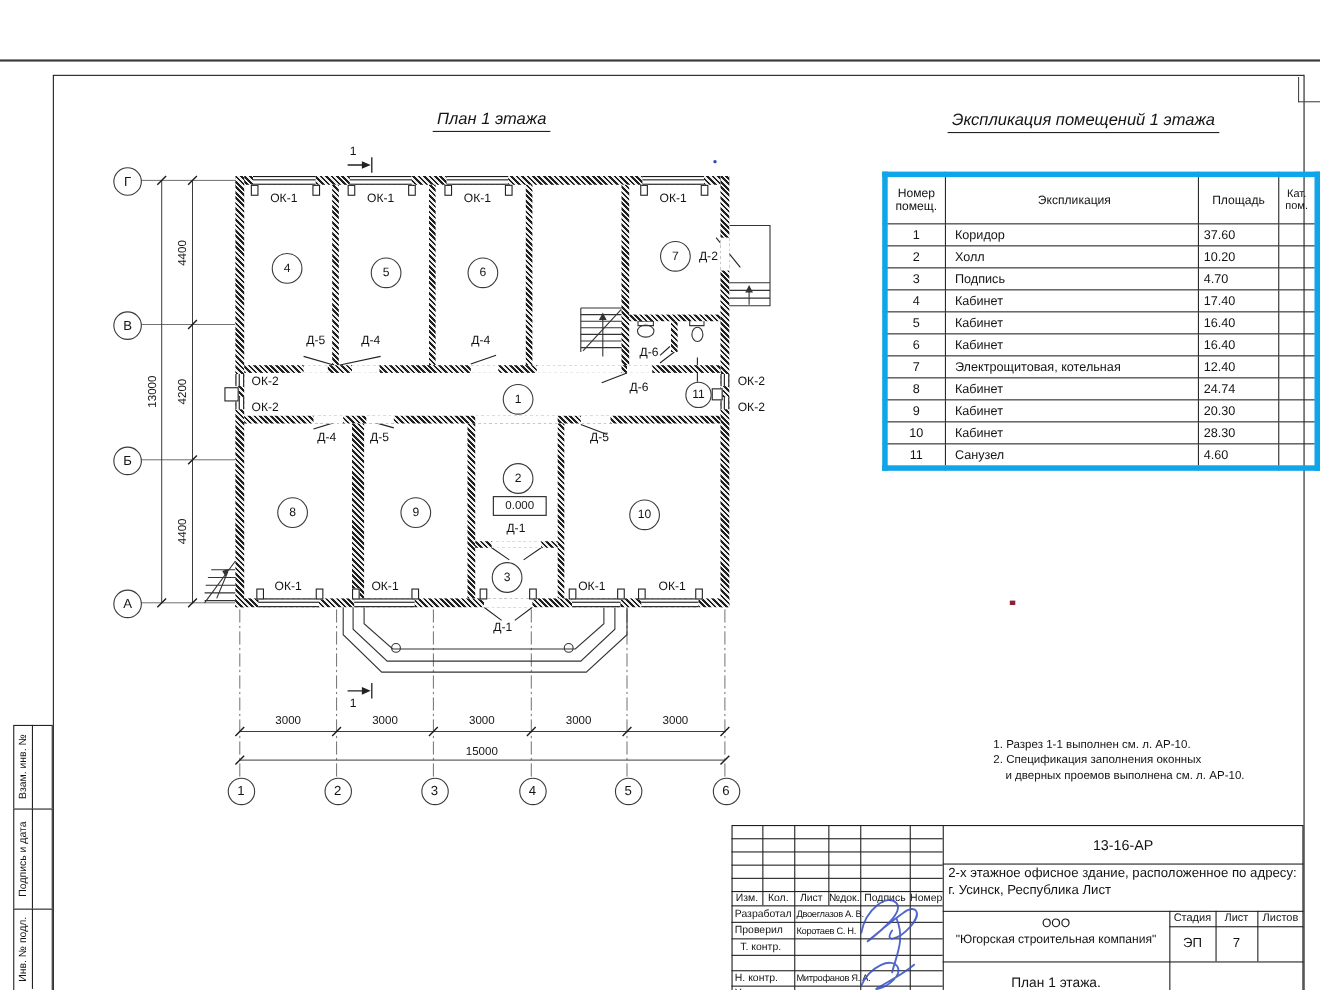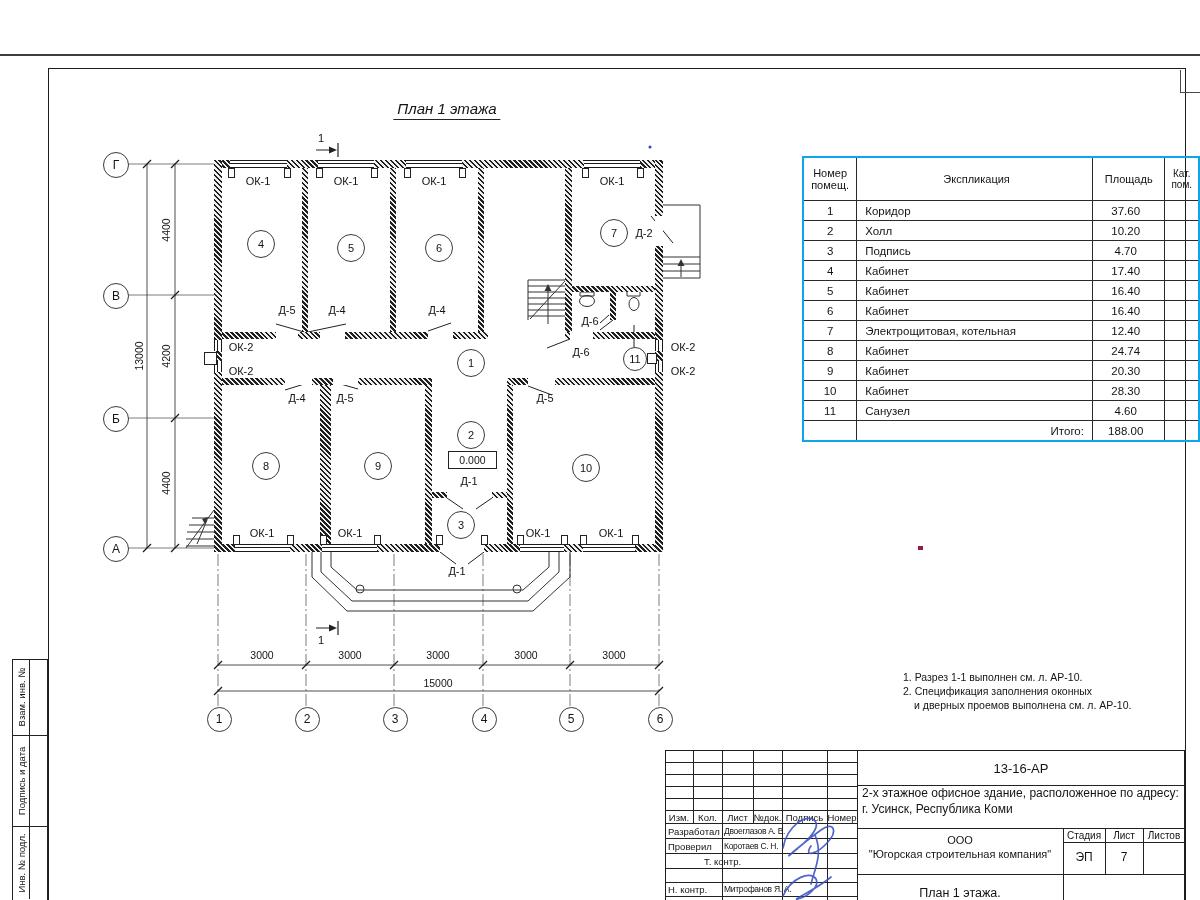--- a/index.html
+++ b/index.html
@@ -25,26 +25,26 @@
   .pier{position:absolute;background:#fff;border:1px solid #222;}
   .bub{position:absolute;border:1px solid #3a3a3a;border-radius:50%;background:#fff;
        display:flex;align-items:center;justify-content:center;font-size:11px;line-height:1;}
   .pl{position:absolute;transform:translate(-50%,-50%);font-size:11px;white-space:nowrap;}
   .plr{transform:translate(-50%,-50%) rotate(-90deg);}
   #elev-box{position:absolute;left:448px;top:411px;width:47px;height:16px;border:1px solid #222;
             background:#fff;font-size:10.5px;display:flex;align-items:center;justify-content:center;}
   
   #expl{position:absolute;left:802px;top:116px;border-collapse:collapse;table-layout:fixed;}
   #expl td,#expl th{border:1px solid #2a2a2a;padding:0 4px;font-weight:normal;overflow:hidden;}
-  #expl{border:2px solid #0ea5e9;}
+  #expl{border:5px solid #0ea5e9;}
   #expl thead th{height:42px;font-size:11px;text-align:center;}
   #expl tbody td{height:19px;font-size:11.5px;}
   .c-num{width:45px;text-align:center;}
   .c-name{width:235px;text-align:left;padding-left:8px !important;}
-  .c-area{width:60px;text-align:center;padding-right:10px !important;}
+  .c-area{width:60px;text-align:left;padding-right:10px !important;}
   .c-kat{width:25px;}
   
   #notes{position:absolute;left:903px;top:630px;font-size:10.5px;line-height:14px;white-space:nowrap;}
   #notes .indent{padding-left:11px;}
   
   .hline,.vline{position:absolute;background:#222;}
   #tb-border{position:absolute;left:665px;top:710px;width:520px;height:160px;border:1.6px solid #1d1d1d;box-sizing:border-box;}
   .tbt{position:absolute;transform:translate(-50%,-50%);white-space:nowrap;}
   
   .scell{position:absolute;border:1.2px solid #222;background:#fff;}
@@ -56,20 +56,21 @@
 
 <div id="stage" class="abs" style="left:0;top:0;width:1200px;height:900px;">
 
   <div id="scan-top"></div>
   <div id="scan-bottom"></div>
   <div id="frame"></div>
   <div class="notch" style="left:1180px;top:30px;width:1px;height:23px;"></div>
   <div class="notch" style="left:1180px;top:52px;width:20px;height:1px;"></div>
 
   <div class="dwg-title" style="left:447px;top:70px;">План 1 этажа</div>
+  <div class="dwg-title" style="left:985px;top:71px;">Экспликация помещений 1 этажа</div>
 
   <svg width="1200" height="900">
     <g stroke="#6e6e6e" stroke-width="0.9" fill="none">
       <path d="M127,124 H214 M127,255 H214 M127,378 H214 M127,508 H214"></path>
       <path d="M218,514 V667 M306,514 V667 M394,514 V667 M483,514 V667 M570,514 V667 M659,514 V667" stroke-dasharray="12 3 2 3"></path>
     </g>
     <g stroke="#3a3a3a" stroke-width="0.9" fill="none">
       <path d="M147,124 V508 M175,124 V508"></path>
       <path d="M218,625 H659 M218,651 H659"></path>
     </g>
@@ -273,26 +274,20 @@
           <td class="c-name">Кабинет</td>
           <td class="c-area">28.30</td>
           <td class="c-kat"></td>
         </tr>
         <tr>
           <td class="c-num">11</td>
           <td class="c-name">Санузел</td>
           <td class="c-area">4.60</td>
           <td class="c-kat"></td>
         </tr>
-        <tr>
-          <td class="c-num"></td>
-          <td class="c-name" style="text-align:right;padding-right:8px;">Итого:</td>
-          <td class="c-area">188.00</td>
-          <td class="c-kat"></td>
-        </tr>
       </tbody>
   </table>
 
   <div id="notes">
     <div>1. Разрез 1-1 выполнен см. л. АР-10.</div>
     <div>2. Спецификация заполнения оконных</div>
     <div class="indent">и дверных проемов выполнена см. л. АР-10.</div>
   </div>
 
   <div id="tb-border"></div>
@@ -317,21 +312,21 @@
       <div class="vline" style="left: 753px; top: 710px; width: 1px; height: 73px;"></div>
       <div class="vline" style="left: 782px; top: 710px; width: 1px; height: 160px;"></div>
       <div class="vline" style="left: 827px; top: 710px; width: 1px; height: 160px;"></div>
       <div class="vline" style="left: 857px; top: 710px; width: 1px; height: 160px;"></div>
       <div class="vline" style="left: 1063px; top: 788px; width: 1px; height: 82px;"></div>
       <div class="vline" style="left: 1105px; top: 788px; width: 1px; height: 46px;"></div>
       <div class="vline" style="left: 1143px; top: 788px; width: 1px; height: 46px;"></div>
     </div>
   <div class="tbt" style="left:1021px;top:728px;font-size:13px;">13-16-АР</div>
   <div class="tbt" style="left:862px;top:753px;transform:translate(0,-50%);font-size:12px;">2-х этажное офисное здание, расположенное по адресу:</div>
-  <div class="tbt" style="left:862px;top:769px;transform:translate(0,-50%);font-size:12px;">г. Усинск, Республика Коми</div>
+  <div class="tbt" style="left:862px;top:769px;transform:translate(0,-50%);font-size:12px;">г. Усинск, Республика Лист</div>
   <div class="tbt" style="left:960px;top:800px;font-size:11px;">ООО</div>
   <div class="tbt" style="left:960px;top:814px;font-size:11px;">"Югорская строительная компания"</div>
   <div class="tbt" style="left:1084px;top:795px;font-size:10px;">Стадия</div>
   <div class="tbt" style="left:1124px;top:795px;font-size:10px;">Лист</div>
   <div class="tbt" style="left:1164px;top:795px;font-size:10px;">Листов</div>
   <div class="tbt" style="left:1084px;top:817px;font-size:12px;">ЭП</div>
   <div class="tbt" style="left:1124px;top:817px;font-size:12px;">7</div>
   <div class="tbt" style="left:960px;top:853px;font-size:12.5px;">План 1 этажа.</div>
   <div id="tb-cols">
       <div class="tbt" style="left: 679px; top: 777px; font-size: 9.5px;">Изм.</div>
@@ -339,21 +334,21 @@
       <div class="tbt" style="left: 737.5px; top: 777px; font-size: 9.5px;">Лист</div>
       <div class="tbt" style="left: 767.5px; top: 777px; font-size: 9.5px;">№док.</div>
       <div class="tbt" style="left: 804.5px; top: 777px; font-size: 9.5px;">Подпись</div>
       <div class="tbt" style="left: 842px; top: 777px; font-size: 9.5px;">Номер</div>
     </div>
   <div id="tb-roles">
       <div class="tbt" style="left: 668px; top: 790.5px; transform: translate(0px, -50%); font-size: 9.5px;">Разработал</div>
       <div class="tbt" style="left: 724px; top: 790.5px; transform: translate(0px, -50%); font-size: 8.5px; letter-spacing: -0.3px;">Двоеглазов А. В.</div>
       <div class="tbt" style="left: 668px; top: 805.5px; transform: translate(0px, -50%); font-size: 9.5px;">Проверил</div>
       <div class="tbt" style="left: 724px; top: 805.5px; transform: translate(0px, -50%); font-size: 8.5px; letter-spacing: -0.3px;">Коротаев С. Н.</div>
-      <div class="tbt" style="left: 704px; top: 820.5px; transform: translate(0px, -50%); font-size: 9.5px;">Т. контр.</div>
+      <div class="tbt" style="left: 673px; top: 820.5px; transform: translate(0px, -50%); font-size: 9.5px;">Т. контр.</div>
       <div class="tbt" style="left: 668px; top: 849px; transform: translate(0px, -50%); font-size: 9.5px;">Н. контр.</div>
       <div class="tbt" style="left: 724px; top: 849px; transform: translate(0px, -50%); font-size: 8.5px; letter-spacing: -0.3px;">Митрофанов Я. А.</div>
       <div class="tbt" style="left: 668px; top: 863px; transform: translate(0px, -50%); font-size: 9.5px;">Утвердил</div>
     </div>
   <svg width="520" height="160" style="left:665px;top:710px;">
     <g fill="none" stroke="#3952c4" stroke-width="1.7" opacity="0.88" stroke-linecap="round">
       <path d="M118,98 C122,76 142,62 150,71 C157,79 136,96 126,104 C116,112 142,90 156,80 C168,71 174,80 162,93 C152,104 138,108 146,96"></path>
       <path d="M150,85 C158,104 150,118 146,134"></path>
       <path d="M118,146 C126,128 146,120 151,129 C155,137 142,147 133,149 C125,151 152,139 166,127"></path>
     </g>

